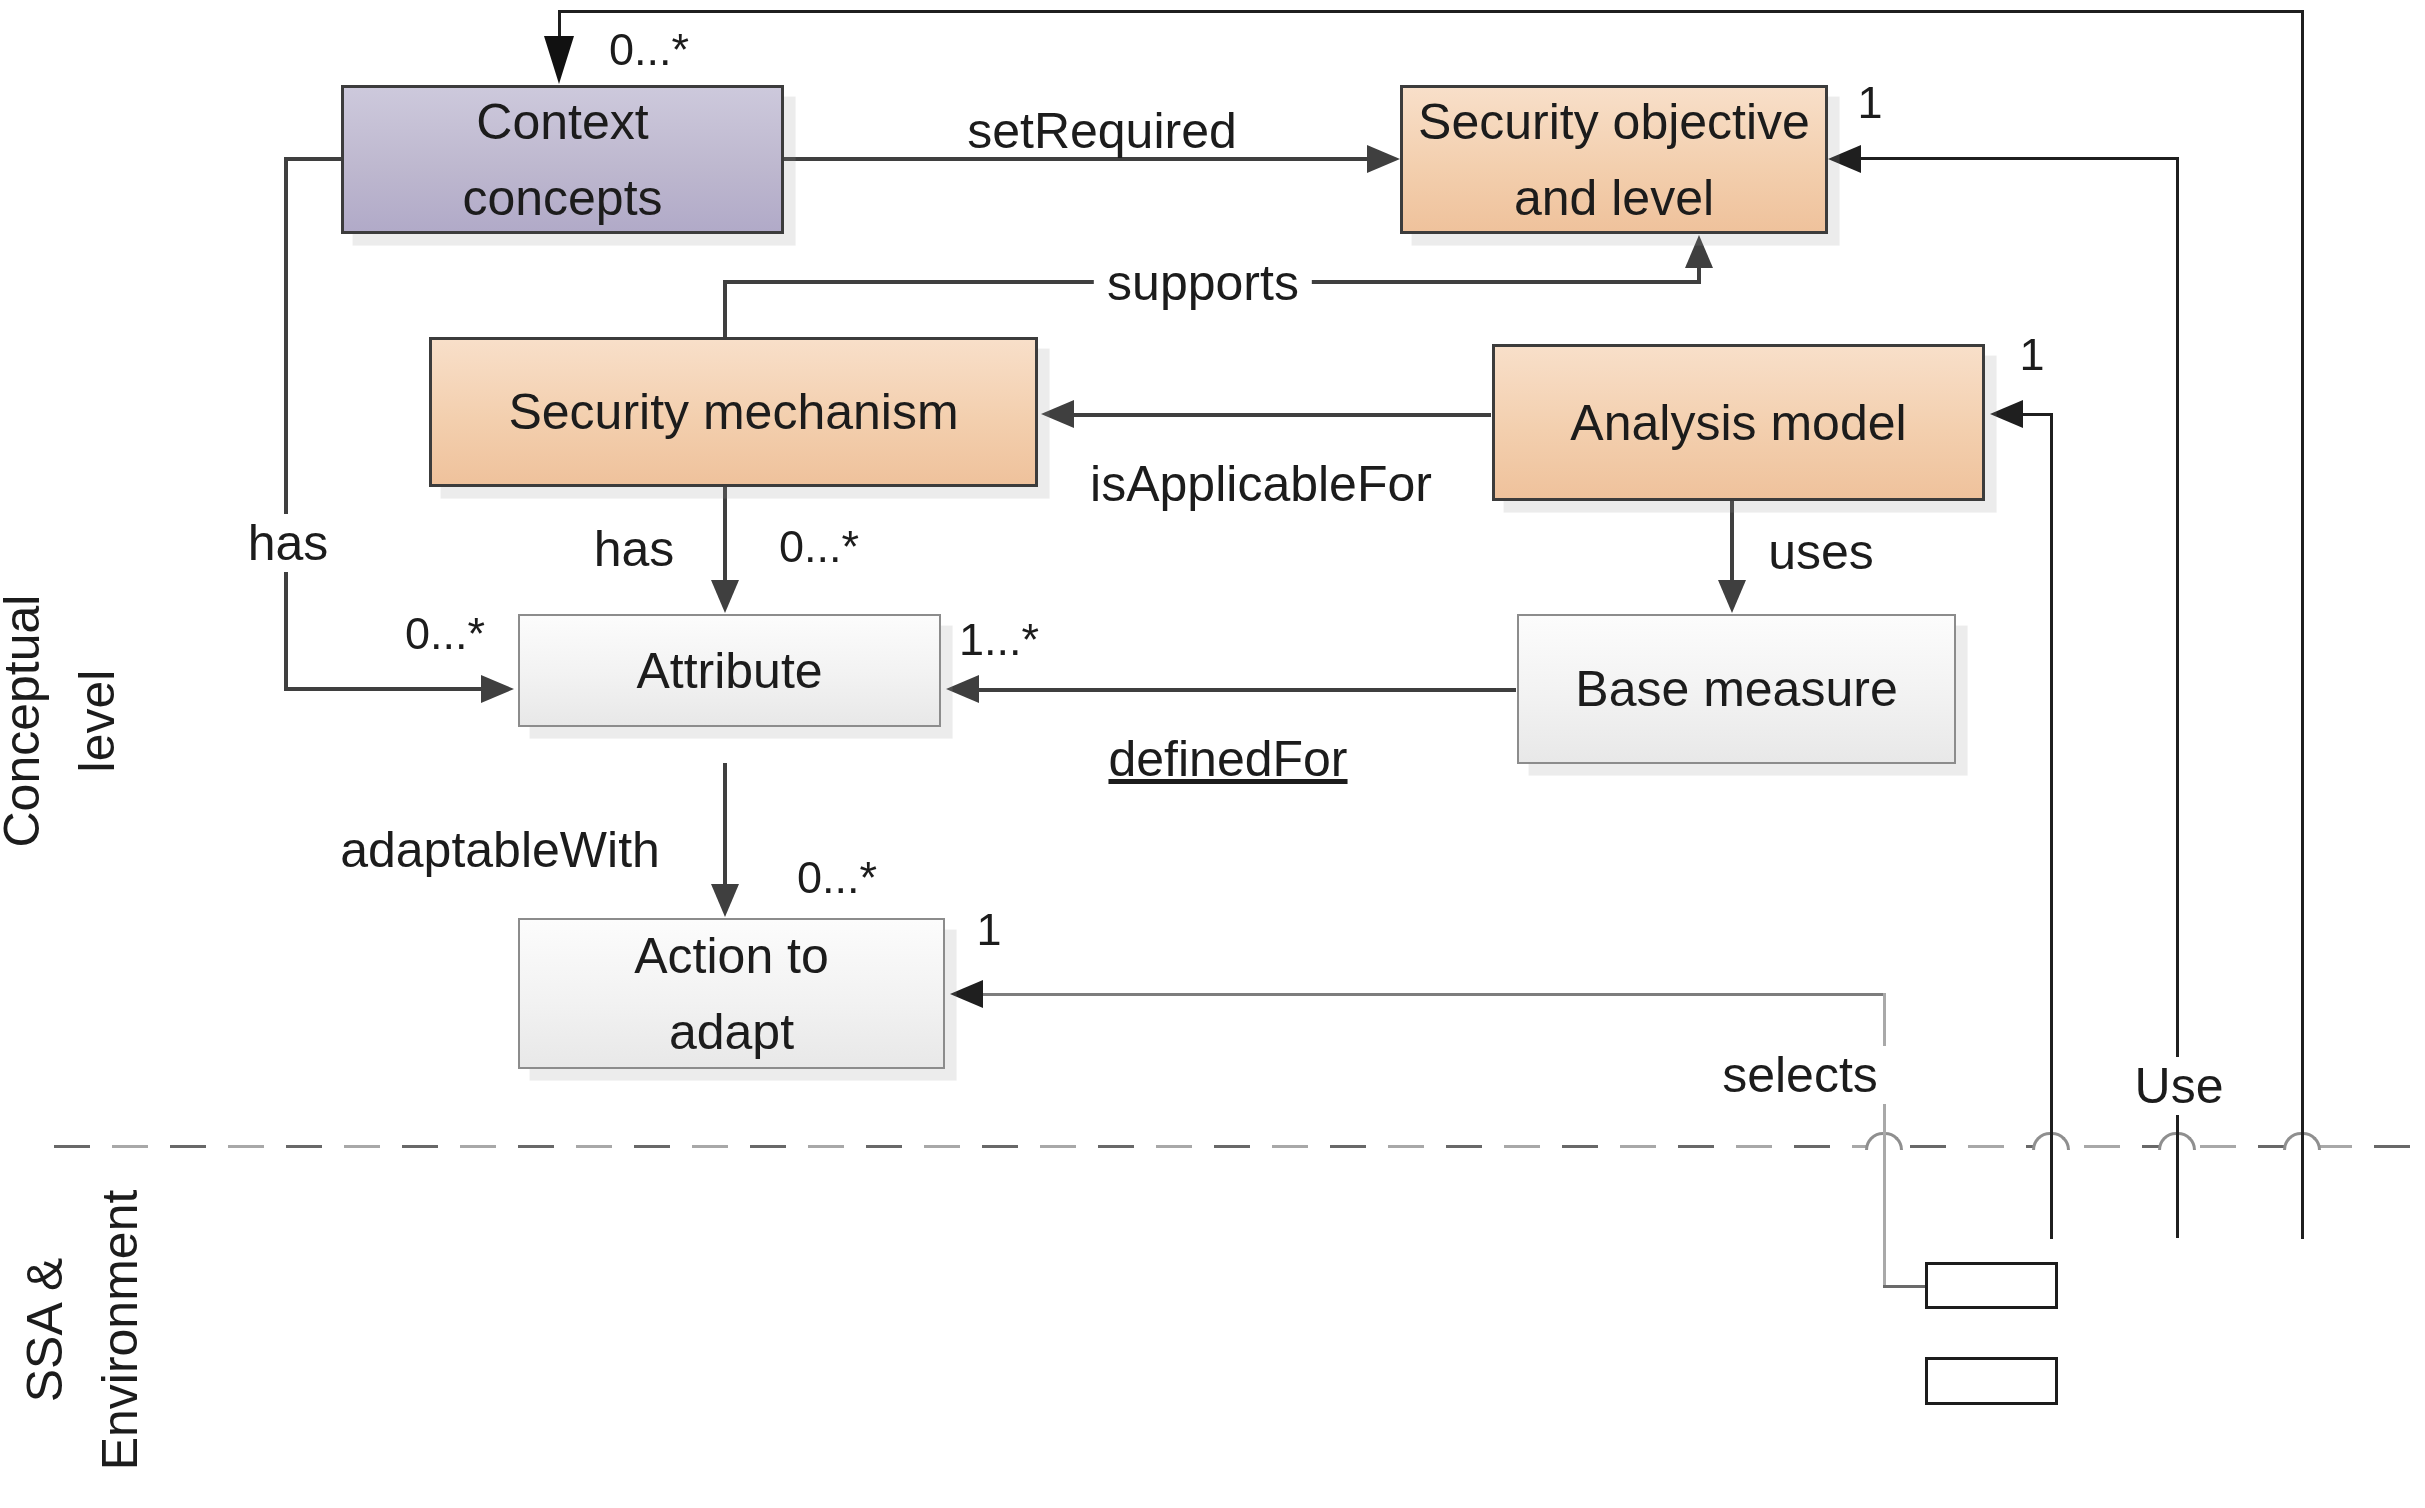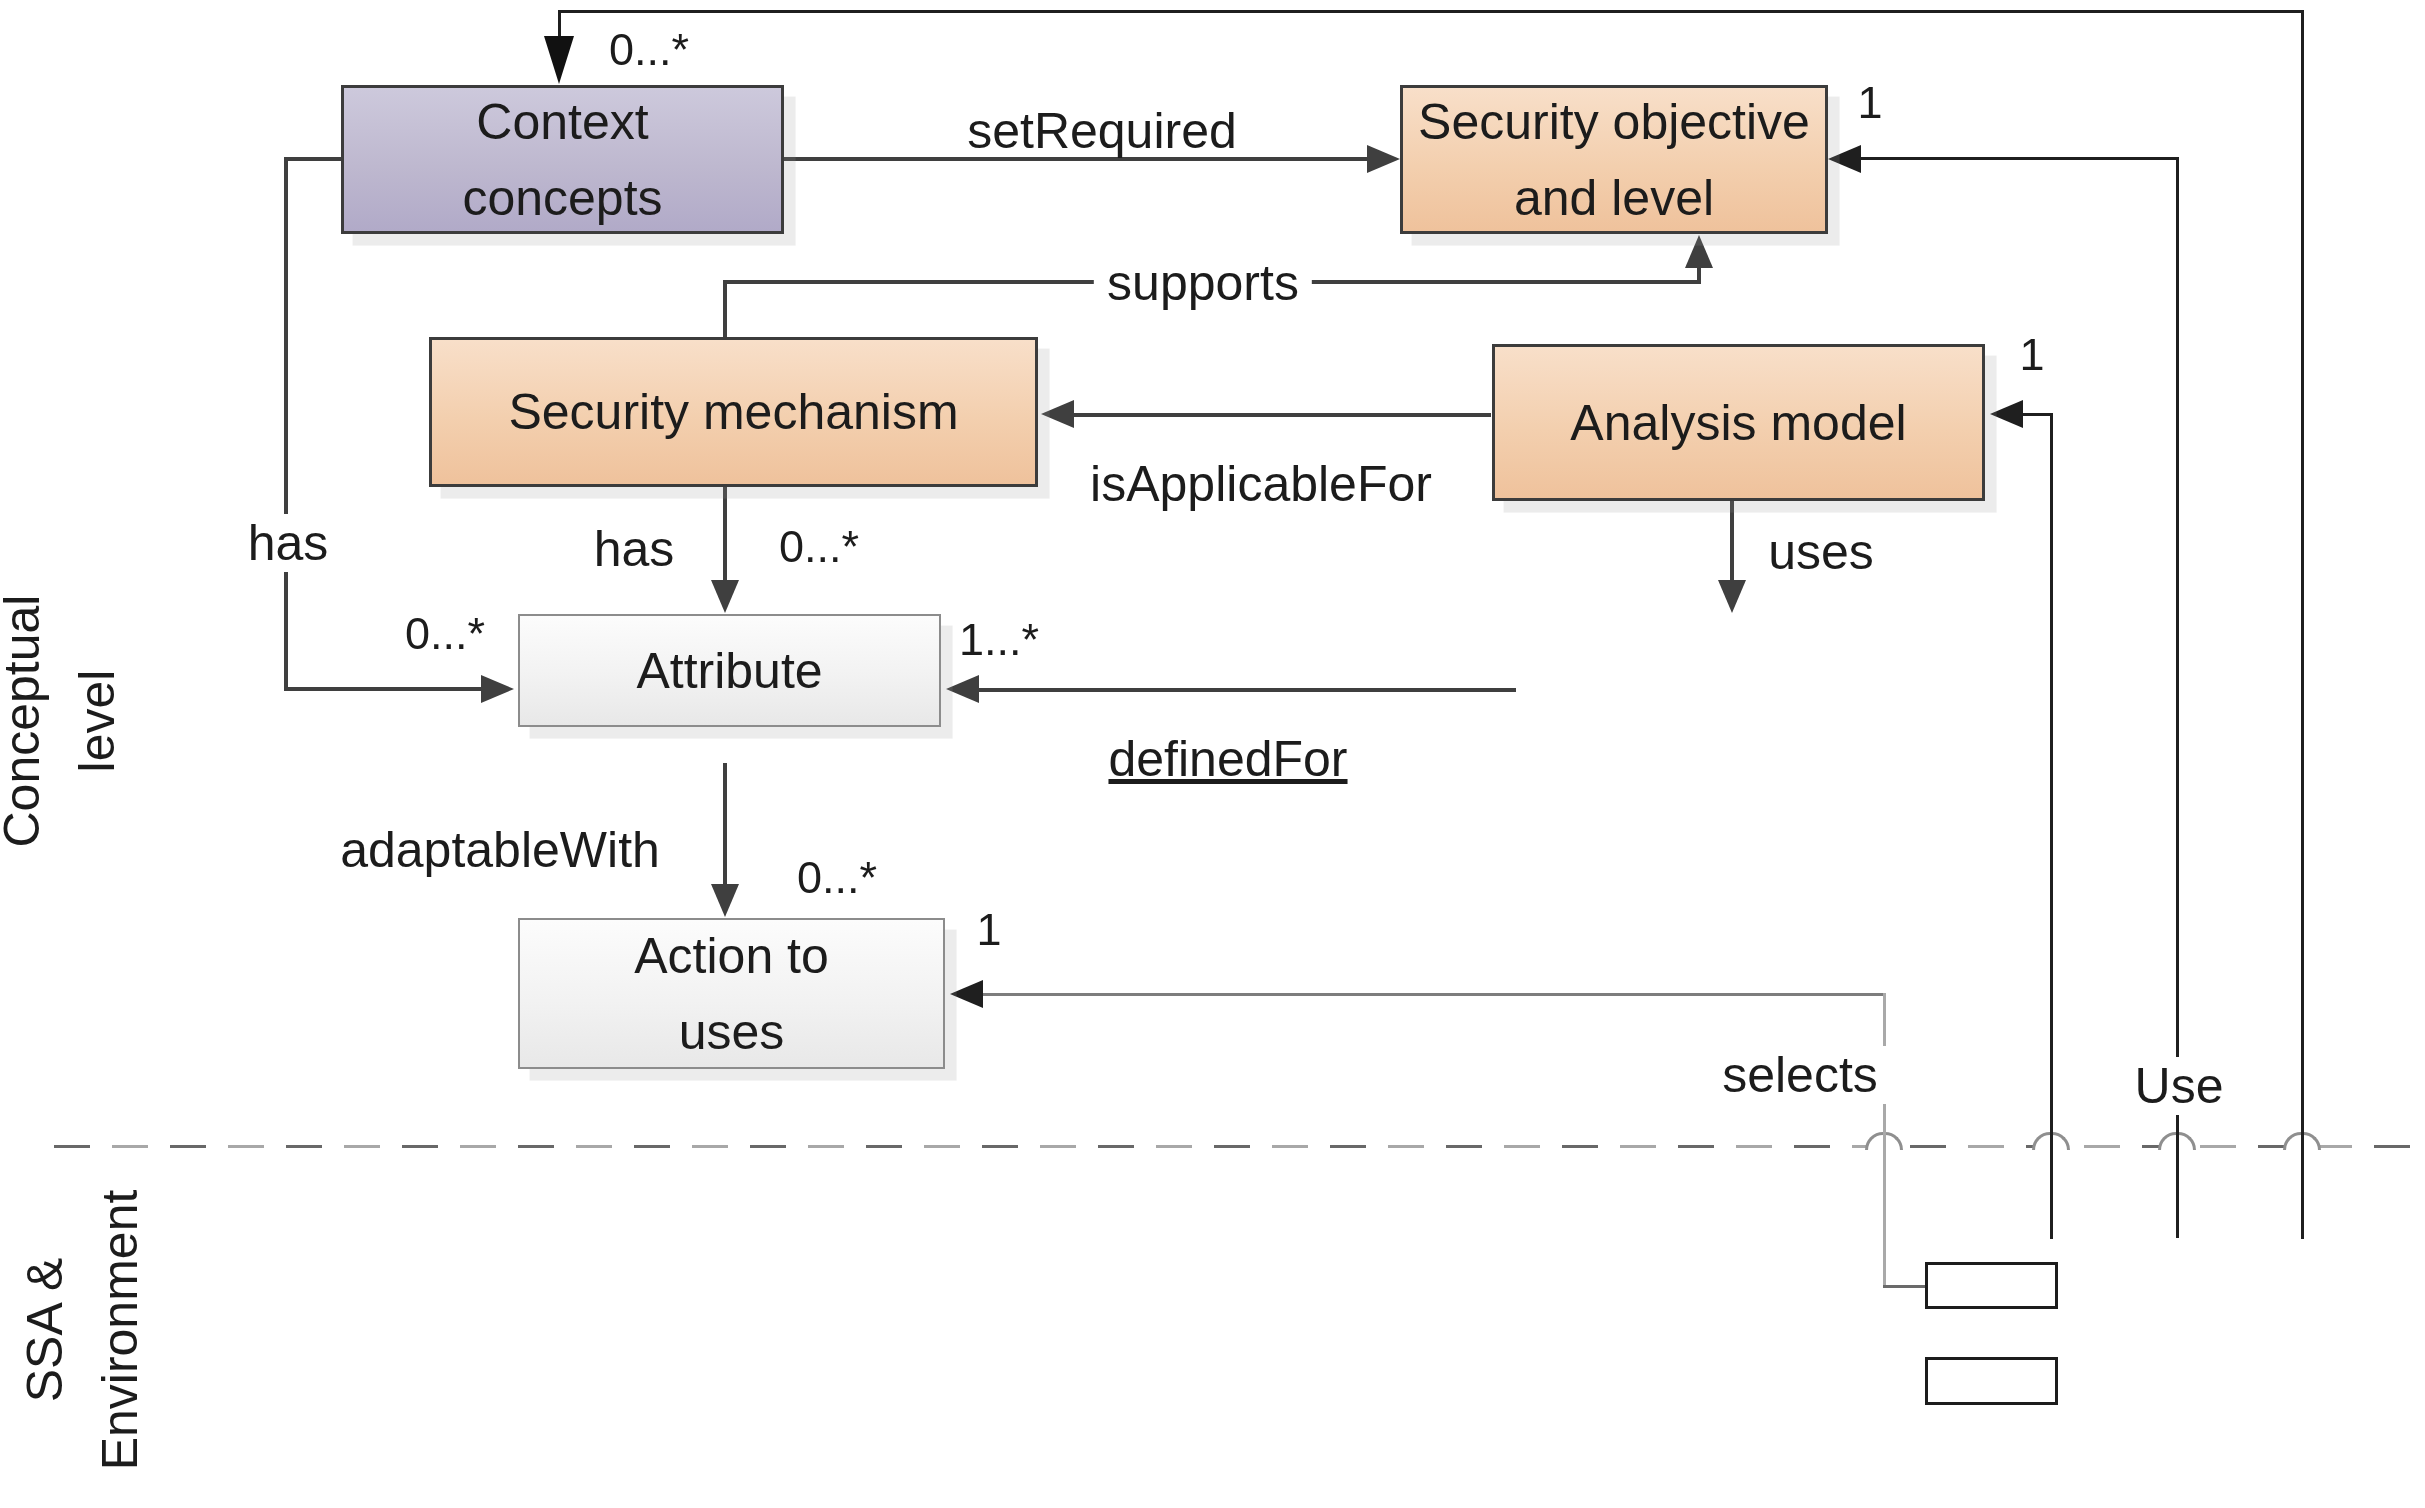--- a/index.html
+++ b/index.html
@@ -133,23 +133,24 @@
 
     <div class="node orange" style="left:1400px;top:85px;width:428px;height:149px;">Security objective
 and level</div>
 
     <div class="node orange" style="left:429px;top:337px;width:609px;height:150px;">Security mechanism</div>
 
     <div class="node orange" style="left:1492px;top:344px;width:493px;height:157px;">Analysis model</div>
 
     <div class="node plain" style="left:518px;top:614px;width:423px;height:113px;">Attribute</div>
 
+    <div class="node plain" style="left:1517px;top:614px;width:439px;height:150px;">Base measure</div>
 
     <div class="node plain" style="left:518px;top:918px;width:427px;height:151px;">Action to
-uses</div>
+adapt</div>
 
     <div class="port" style="left:1925px;top:1262px;width:133px;height:47px;"></div>
     <div class="port" style="left:1925px;top:1357px;width:133px;height:48px;"></div>
   </div>
 
   <div class="lbl mult" style="left:649px;top:50px;">0...*</div>
   <div class="lbl" style="left:1102px;top:131px;">setRequired</div>
   <div class="lbl mult" style="left:1870px;top:103px;">1</div>
   <div class="lbl bg" style="left:1203px;top:283px;">supports</div>
   <div class="lbl" style="left:1261px;top:472px;margin-top:12px;">isApplicableFor</div>

